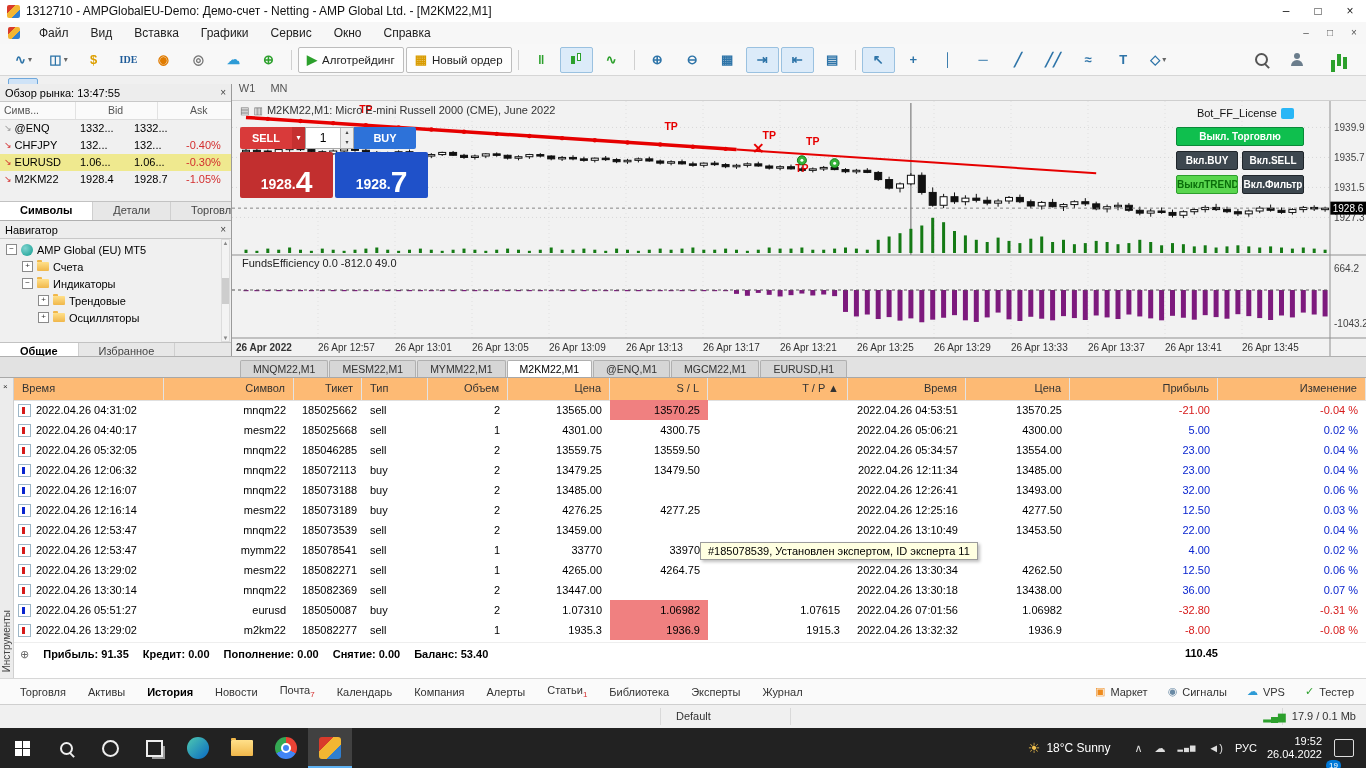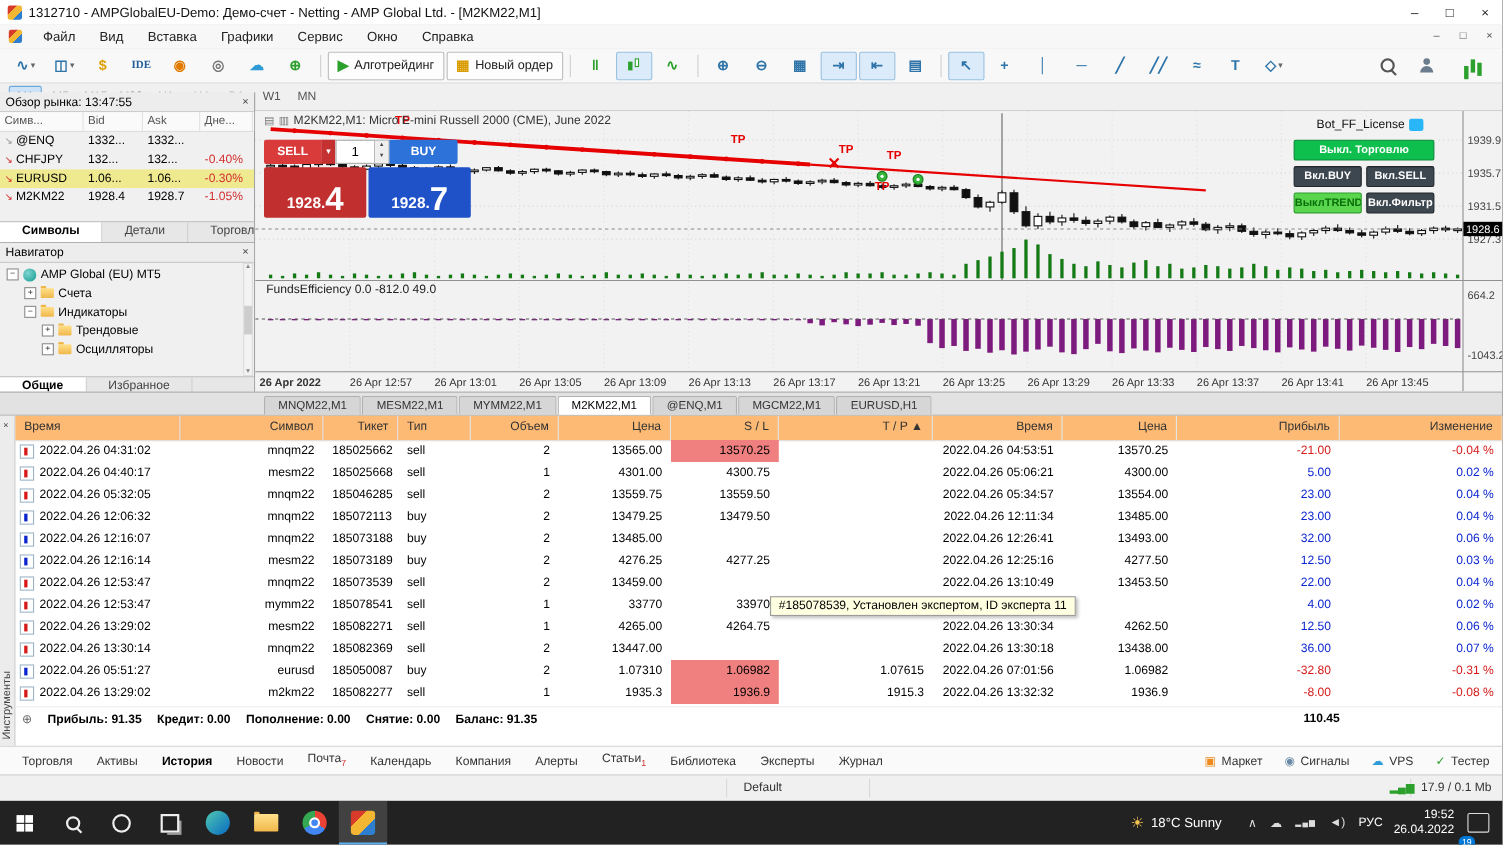--- a/index.html
+++ b/index.html
@@ -38,21 +38,21 @@
   .mini-candles::before{content:"";position:absolute;left:1px;top:3px;width:4px;height:8px;background:#2ca02c;}
   .mini-candles::after{content:"";position:absolute;left:7px;top:0;width:4px;height:8px;border:1px solid #2ca02c;background:#fff;box-sizing:border-box;}
   
   #tfbar{left:0;top:76px;width:1366px;height:25px;background:#f0f0f0;border-bottom:1px solid #cfcfcf;display:flex;align-items:center;padding-left:8px;box-sizing:border-box;}
   .tf-btn{font-size:11px;color:#555;min-width:28px;height:19px;line-height:19px;text-align:center;margin-right:2px;border:1px solid transparent;border-radius:2px;}
   .tf-btn.active{background:#cfe3f7;border-color:#6fa8dc;color:#17518e;font-weight:normal;}
   #leftcol{left:0;top:84px;width:232px;height:277px;background:#f0f0f0;border-right:1px solid #9a9a9a;box-sizing:border-box;}
   .panel-title{height:17px;background:#ededed;border-bottom:1px solid #c8c8c8;display:flex;align-items:center;font-size:11px;padding:0 5px;justify-content:space-between;}
   .panel-x{font-size:10px;color:#444;line-height:10px;}
   .mw-head,.mw-row{display:grid;grid-template-columns:76px 54px 52px 48px;font-size:11px;height:17px;line-height:17px;}
-  .mw-head{background:#fafafa;border-bottom:1px solid #ddd;color:#555;font-size:10.5px;height:17px;}
+  .mw-head{background:#fafafa;border-bottom:1px solid #ddd;color:#555;font-size:10.5px;height:17px;gap:28px;}
   .mw-head div{border-right:1px solid #e2e2e2;padding-left:4px;}
   .mw-row div{padding-left:4px;white-space:nowrap;overflow:hidden;}
   .mw-row .chg{color:#d32f2f;}
   .mw-row.selected{background:#efe98f;}
   .mw-sym{display:flex;align-items:center;gap:3px;}
   .mw-arrow{font-size:9px;}
   .ptabs{position:absolute;left:0;bottom:0;width:100%;height:18px;display:flex;background:#e7e7e7;border-top:1px solid #c2c2c2;overflow:hidden;}
   .ptab{font-size:11px;color:#444;padding:0 20px;line-height:17px;border-right:1px solid #cfcfcf;white-space:nowrap;text-align:center;}
   .ptab.active{background:#fff;font-weight:bold;color:#000;}
   
@@ -1203,21 +1203,21 @@
         <div class="ar neg">-8.00</div>
         <div class="ar neg">-0.08 %</div>
       </div>
     </div>
   <div id="summary" class="abs">
     <span class="plus">⊕</span>
     <span>Прибыль: 91.35</span>
     <span>Кредит: 0.00</span>
     <span>Пополнение: 0.00</span>
     <span>Снятие: 0.00</span>
-    <span>Баланс: 91.35</span>
+    <span>Баланс: 53.40</span>
   </div>
   <span id="summary-total">110.45</span>
   <div id="tooltip" class="abs">#185078539, Установлен экспертом, ID эксперта 11</div>
 
   <div id="bottombar" class="abs">
     <span id="btabs" style="display:flex;align-items:center;">
         <span class="btab">Торговля</span>
         <span class="btab">Активы</span>
         <span class="btab active">История</span>
         <span class="btab">Новости</span>

